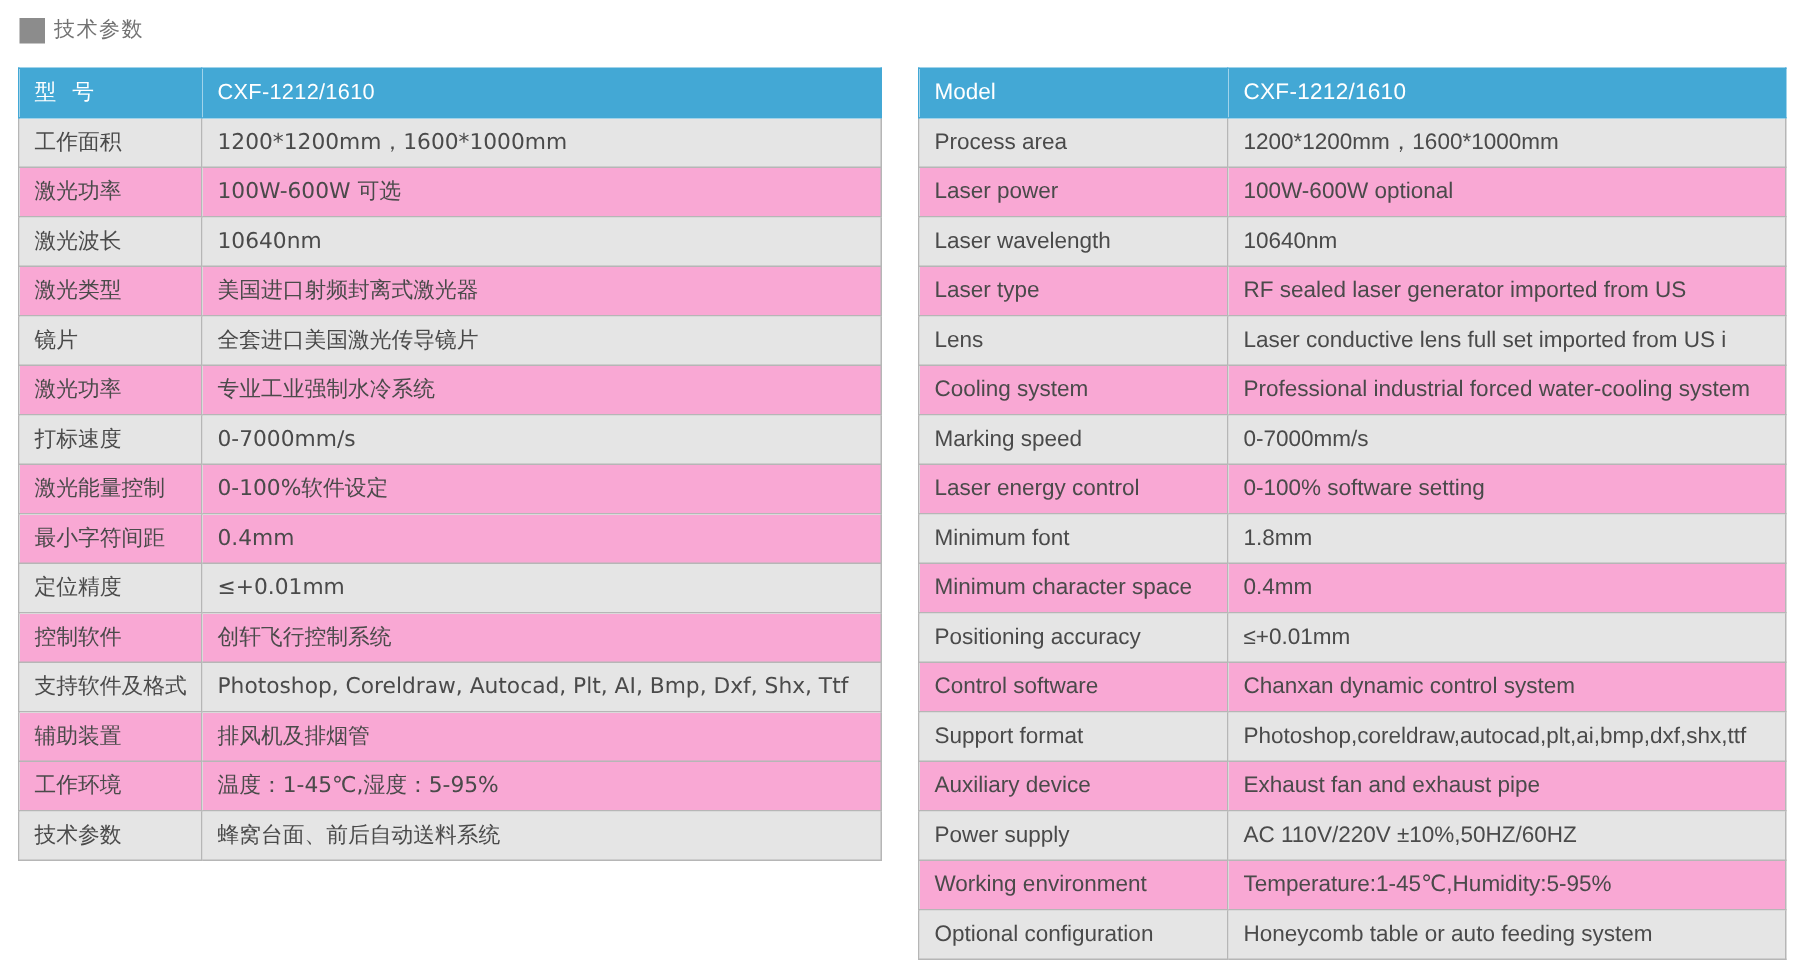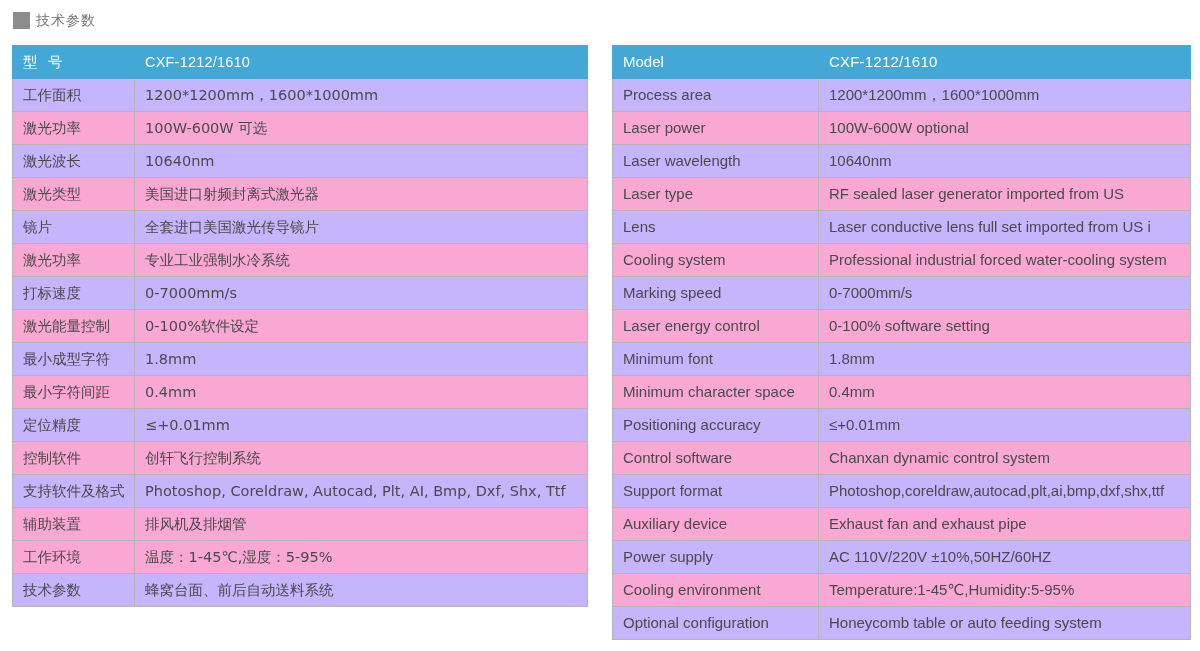--- a/index.html
+++ b/index.html
@@ -88,21 +88,21 @@
     letter-spacing: 3px;
   }
   #table-en tr.header-row td.label-col {
     letter-spacing: 0;
   }
   .spec-table tr.header-row td.value-col {
     letter-spacing: 0.2px;
   }
 
   
-  .spec-table tr.row-white td { background: #c4b5fd; }
+  .spec-table tr.row-white td { background: #e5e5e5; }
   .spec-table tr.row-blue  td { background: #f9a8d4; }
 
   
   #table-cn td.label-col { width: 122px; }
   #table-cn td.value-col { width: 453px; }
   #table-en td.label-col { width: 206px; }
   #table-en td.value-col { width: 372px; }
 
   
   .cjk {
@@ -156,24 +156,20 @@
           <td class="value-col cjk">专业工业强制水冷系统</td>
         </tr>
         <tr class="row-white">
           <td class="label-col cjk">打标速度</td>
           <td class="value-col cjk">0-7000mm/s</td>
         </tr>
         <tr class="row-blue">
           <td class="label-col cjk">激光能量控制</td>
           <td class="value-col cjk">0-100%软件设定</td>
         </tr>
-        <tr class="row-white">
-          <td class="label-col cjk">最小成型字符</td>
-          <td class="value-col cjk">1.8mm</td>
-        </tr>
         <tr class="row-blue">
           <td class="label-col cjk">最小字符间距</td>
           <td class="value-col cjk">0.4mm</td>
         </tr>
         <tr class="row-white">
           <td class="label-col cjk">定位精度</td>
           <td class="value-col cjk">≤+0.01mm</td>
         </tr>
         <tr class="row-blue">
           <td class="label-col cjk">控制软件</td>
@@ -258,21 +254,21 @@
         </tr>
         <tr class="row-blue">
           <td class="label-col">Auxiliary device</td>
           <td class="value-col">Exhaust fan and exhaust pipe</td>
         </tr>
         <tr class="row-white">
           <td class="label-col">Power supply</td>
           <td class="value-col">AC 110V/220V ±10%,50HZ/60HZ</td>
         </tr>
         <tr class="row-blue">
-          <td class="label-col">Cooling environment</td>
+          <td class="label-col">Working environment</td>
           <td class="value-col">Temperature:1-45℃,Humidity:5-95%</td>
         </tr>
         <tr class="row-white">
           <td class="label-col">Optional configuration</td>
           <td class="value-col">Honeycomb table or auto feeding system</td>
         </tr>
       </tbody>
   </table>
 
 </div>

